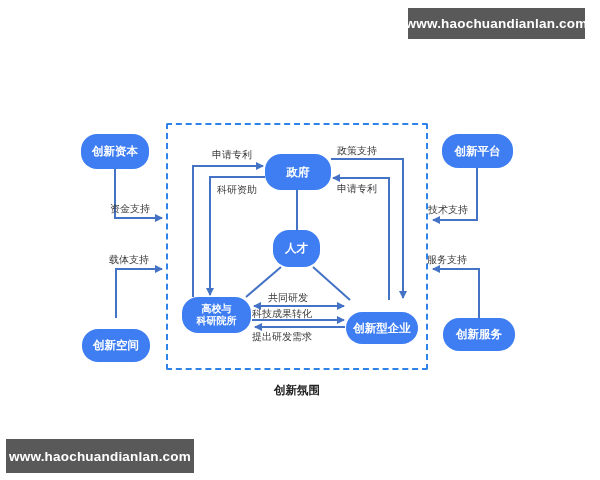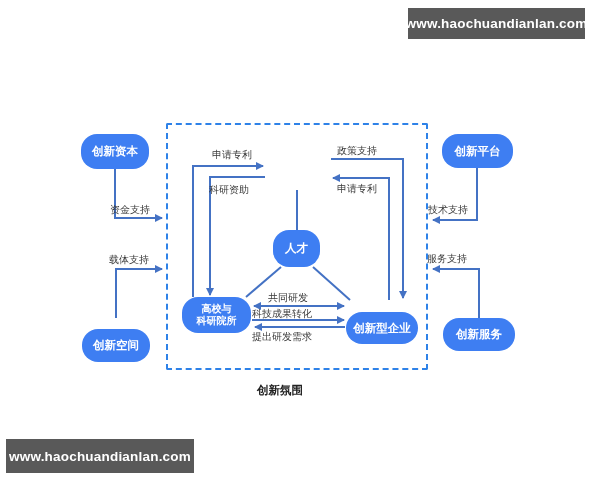--- a/index.html
+++ b/index.html
@@ -23,21 +23,21 @@
   .node{
     position:absolute;background:var(--node-fill,#3e7ef2);color:var(--node-text,#fff);
     border-radius:16px;display:flex;flex-direction:column;align-items:center;justify-content:center;
     font-size:11.5px;font-weight:600;line-height:1.25;text-align:center;font-family:Liberation Serif, serif;
   }
   .lbl{
     position:absolute;color:var(--label-text,#3a3a3a);font-size:10px;line-height:1.1;
     white-space:nowrap;
   }
   .caption{
-    position:absolute;left:257px;top:383px;width:80px;
+    position:absolute;left:257px;top:383px;width:80px;text-align:center;
     color:#222;font-size:11.5px;font-weight:bold;
   }
 </style>
 </head>
 <body>
 
 <div class="stage">
 
   <div class="watermark wm-top">www.haochuandianlan.com</div>
   <div class="watermark wm-bottom">www.haochuandianlan.com</div>
@@ -64,38 +64,39 @@
       <path d="M254,306 L344,306" marker-start="url(#arrS)" marker-end="url(#arr)"></path>
       <path d="M252,320 L344,320" marker-end="url(#arr)"></path>
       <path d="M345,327 L255,327" marker-end="url(#arr)"></path>
       <path d="M115,169 L115,218 L162,218" marker-end="url(#arr)"></path>
       <path d="M116,318 L116,269 L162,269" marker-end="url(#arr)"></path>
       <path d="M477,168 L477,220 L433,220" marker-end="url(#arr)"></path>
       <path d="M479,318 L479,269 L433,269" marker-end="url(#arr)"></path>
     </g>
   </svg>
 
+  <div class="node" style="left:265px;top:154px;width:66px;height:36px;">政府</div>
   <div class="node" style="left:273px;top:230px;width:47px;height:37px;">人才</div>
   <div class="node" style="left:182px;top:297px;width:69px;height:36px;font-size:10px;">
     <span>高校与</span>
     <span>科研院所</span>
   </div>
   <div class="node" style="left:346px;top:300px;width:72px;height:32px;margin-top:12px;">创新型企业</div>
   <div class="node" style="left:81px;top:134px;width:68px;height:35px;">创新资本</div>
   <div class="node" style="left:82px;top:329px;width:68px;height:33px;">创新空间</div>
   <div class="node" style="left:442px;top:134px;width:71px;height:34px;">创新平台</div>
   <div class="node" style="left:443px;top:318px;width:72px;height:33px;">创新服务</div>
 
   <div class="lbl" style="left:212px;top:149px;width:60px;">申请专利</div>
-  <div class="lbl" style="left:209px;top:184px;width:60px;">科研资助</div>
+  <div class="lbl" style="left:209px;top:184px;width:60px;padding-left:8px;">科研资助</div>
   <div class="lbl" style="left:337px;top:145px;width:60px;">政策支持</div>
   <div class="lbl" style="left:337px;top:183px;width:60px;">申请专利</div>
-  <div class="lbl" style="left:110px;top:204px;width:60px;">资金支持</div>
+  <div class="lbl" style="left:110px;top:204px;width:60px;font-family:Liberation Mono, monospace;">资金支持</div>
   <div class="lbl" style="left:109px;top:254px;width:60px;">载体支持</div>
   <div class="lbl" style="left:428px;top:204px;width:60px;">技术支持</div>
-  <div class="lbl" style="left:427px;top:254px;width:60px;font-family:Liberation Mono, monospace;">服务支持</div>
+  <div class="lbl" style="left:427px;top:254px;width:60px;">服务支持</div>
   <div class="lbl" style="left:268px;top:292px;width:60px;">共同研发</div>
   <div class="lbl" style="left:252px;top:308px;width:92px;">科技成果转化</div>
   <div class="lbl" style="left:252px;top:331px;width:92px;">提出研发需求</div>
 
   <div class="caption">创新氛围</div>
 
 </div>
 
 </body></html>

